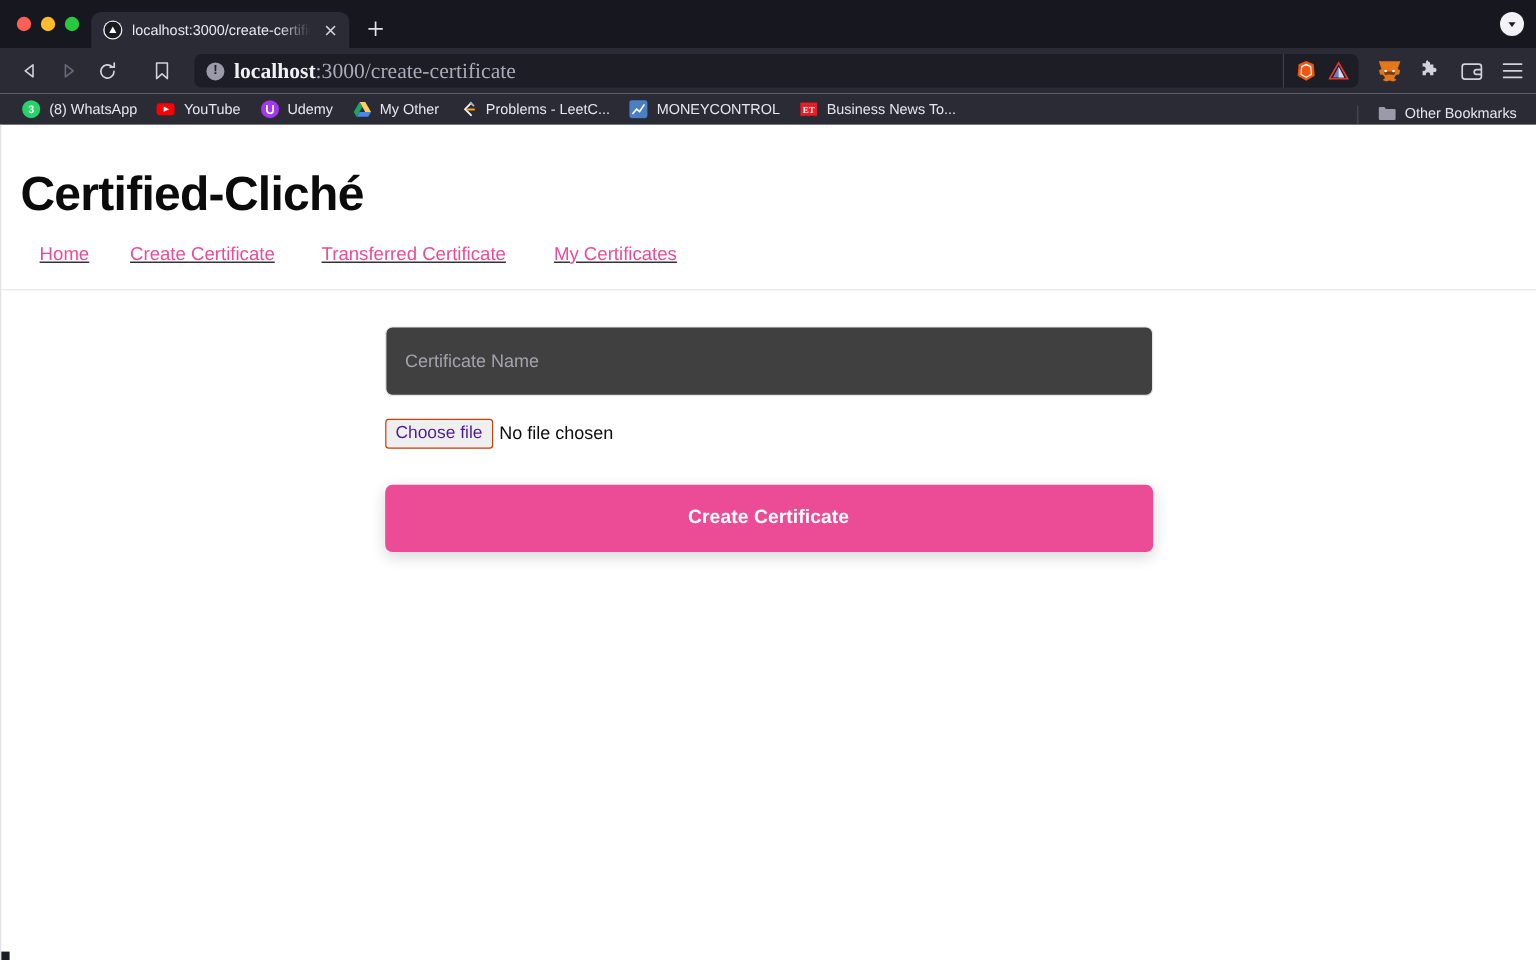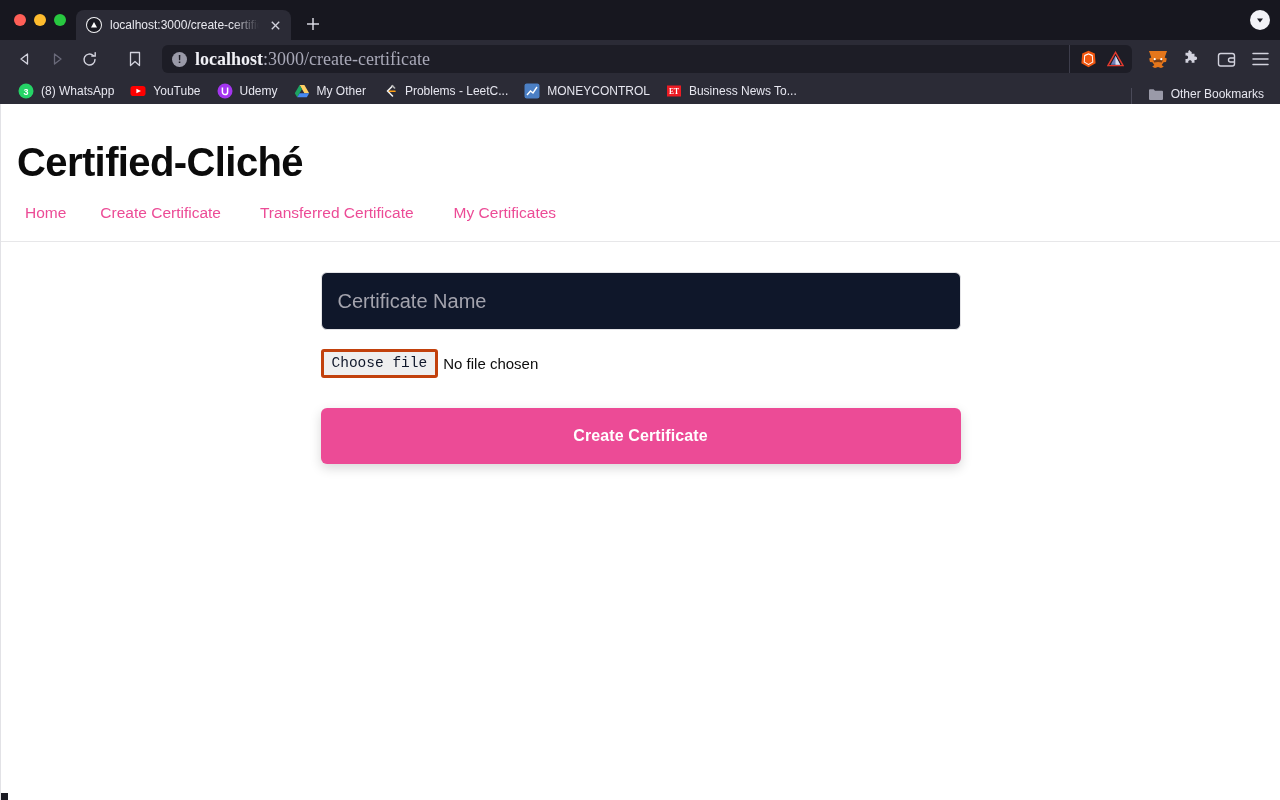--- a/index.html
+++ b/index.html
@@ -193,22 +193,23 @@
     font-size: 40px;
     font-weight: bold;
     color: #0b0b0b;
     letter-spacing: -0.6px;
     padding-left: 16px;
     line-height: 1;
   }
   .navlinks {
     display: flex;
     align-items: center;
-    padding: 22px 0 19px 24px;
+    padding: 22px 0 19px 32px;
     gap: 0;
+    text-decoration: underline;
   }
   .navlink {
     font-size: 15.5px;
     color: #ec4b96;
     padding-right: 18px;
     white-space: nowrap;
   }
   .navlink + .navlink { padding-left: 0; }
   .navlink.n2 { margin-left: 16px; }
   .navlink.n3 { margin-left: 21px; }
@@ -216,23 +217,23 @@
 
   .form-wrap {
     width: 640px;
     margin: 30px auto 0 auto;
     padding-left: 0;
   }
   .field {
     width: 640px;
     border: 1px solid #e4e4e7;
     border-radius: 6px;
-    background: #0f172a;
+    background: #404040;
     font-family: "Liberation Sans", sans-serif;
-    font-size: 20px;
+    font-size: 15px;
     color: #9a9aa6;
     padding: 14px 16px;
     outline: none;
     display: block;
   }
   .field.name { height: 58px; line-height: 30px; }
   .field.desc {
     height: 82px;
     resize: vertical;
     margin-top: 8px;
@@ -240,27 +241,27 @@
   }
   .field::placeholder { color: #a3a3ad; }
 
   .fileline {
     margin-top: 19px;
     display: flex; align-items: center;
     font-size: 15px;
     color: #111;
   }
   .choose-file {
-    font-family: Liberation Mono, monospace;
+    font-family: Liberation Sans, sans-serif;
     font-size: 14.5px;
     background: #efefef;
-    border: 3px solid #c2410c;
+    border: 1px solid #c2410c;
     border-radius: 3px;
     padding: 3px 8px;
-    color: #0f172a;
+    color: #4c1d95;
     line-height: 1.15;
   }
   .file-status { margin-left: 5px; font-size: 15px; color: #0d0d0d; }
 
   .submit {
     margin-top: 30px;
     width: 640px;
     height: 56px;
     background: #ec4b96;
     border: none;

